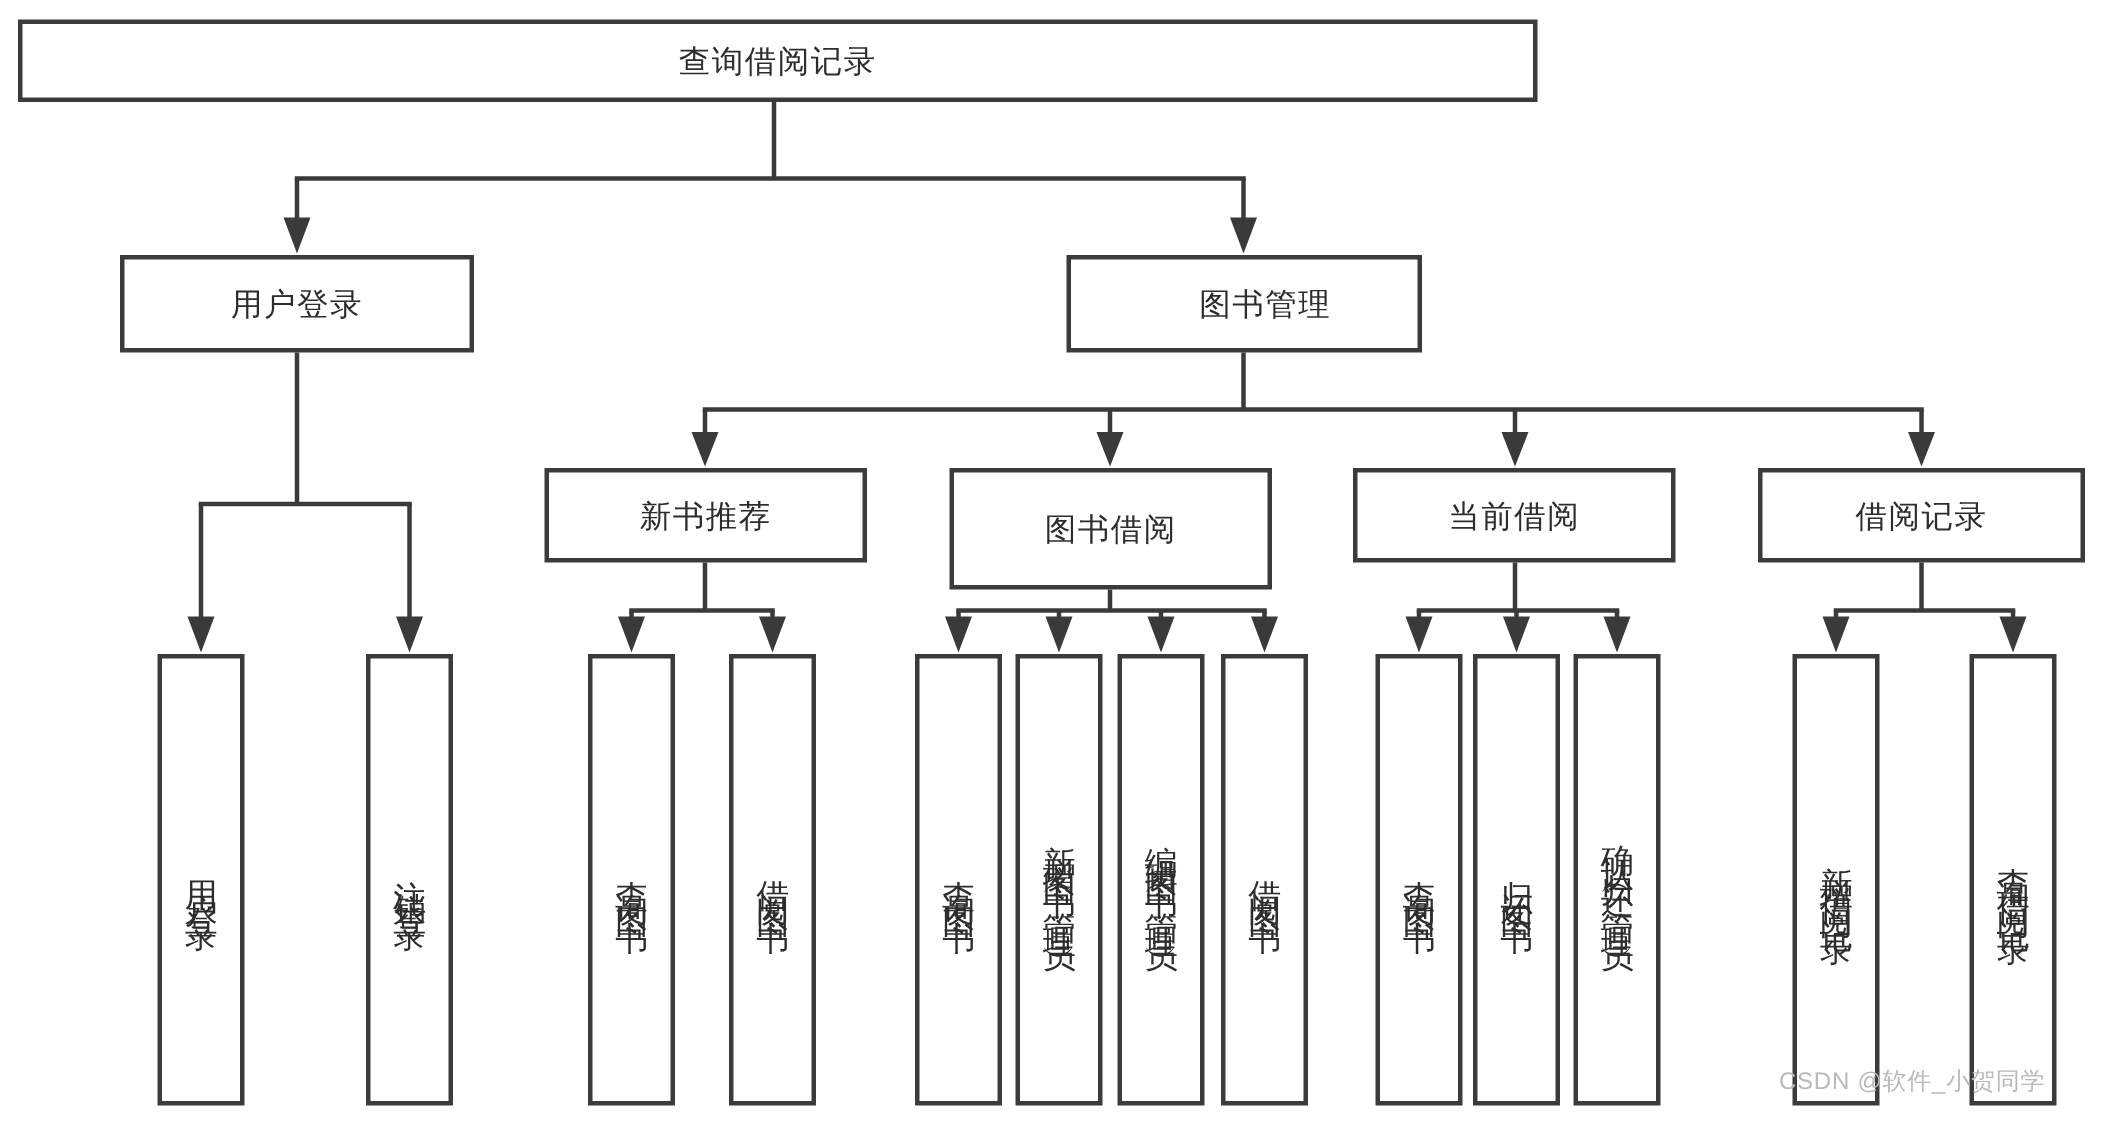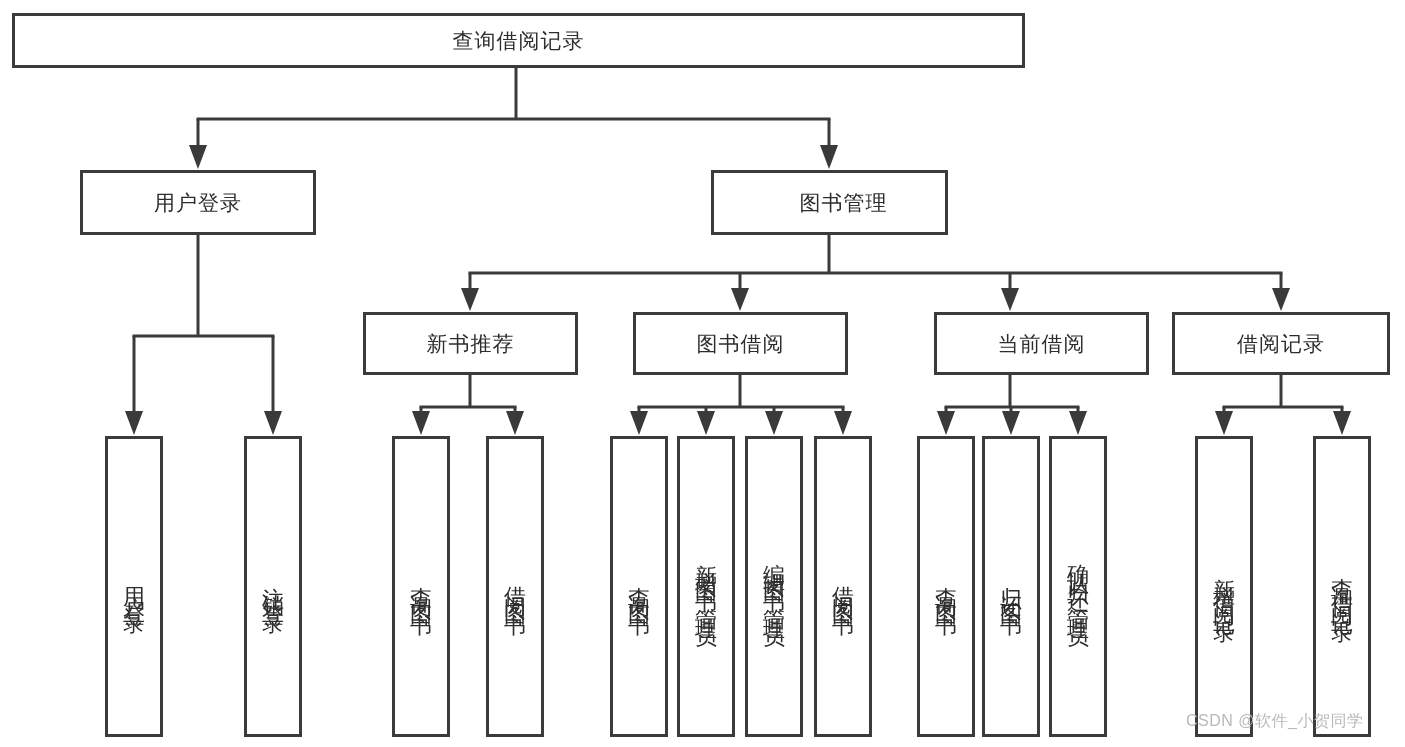--- a/index.html
+++ b/index.html
@@ -141,24 +141,24 @@
   <div class="node h" style="left:80px; top:170px; width:236px; height:65px;">
     <span>用户登录</span>
   </div>
   <div class="node h" style="left:711px; top:170px; width:237px; height:65px;padding-left:28px;">
     <span>图书管理</span>
   </div>
 
   <div class="node h" style="left:363px; top:312px; width:215px; height:63px;text-align:right;">
     <span>新书推荐</span>
   </div>
-  <div class="node h" style="left:633px; top:312px; width:215px; height:63px;">
+  <div class="node h" style="left:633px; top:312px; width:215px; height:81px;">
     <span>图书借阅</span>
   </div>
-  <div class="node h" style="left:902px; top:312px; width:215px; height:63px;margin-left:32px;">
+  <div class="node h" style="left:902px; top:312px; width:215px; height:63px;">
     <span>当前借阅</span>
   </div>
   <div class="node h" style="left:1172px; top:312px; width:218px; height:63px;">
     <span>借阅记录</span>
   </div>
 
   <div class="node v" style="left:105px;">
     <span class="vtext">用户登录</span>
   </div>
   <div class="node v" style="left:244px;">

